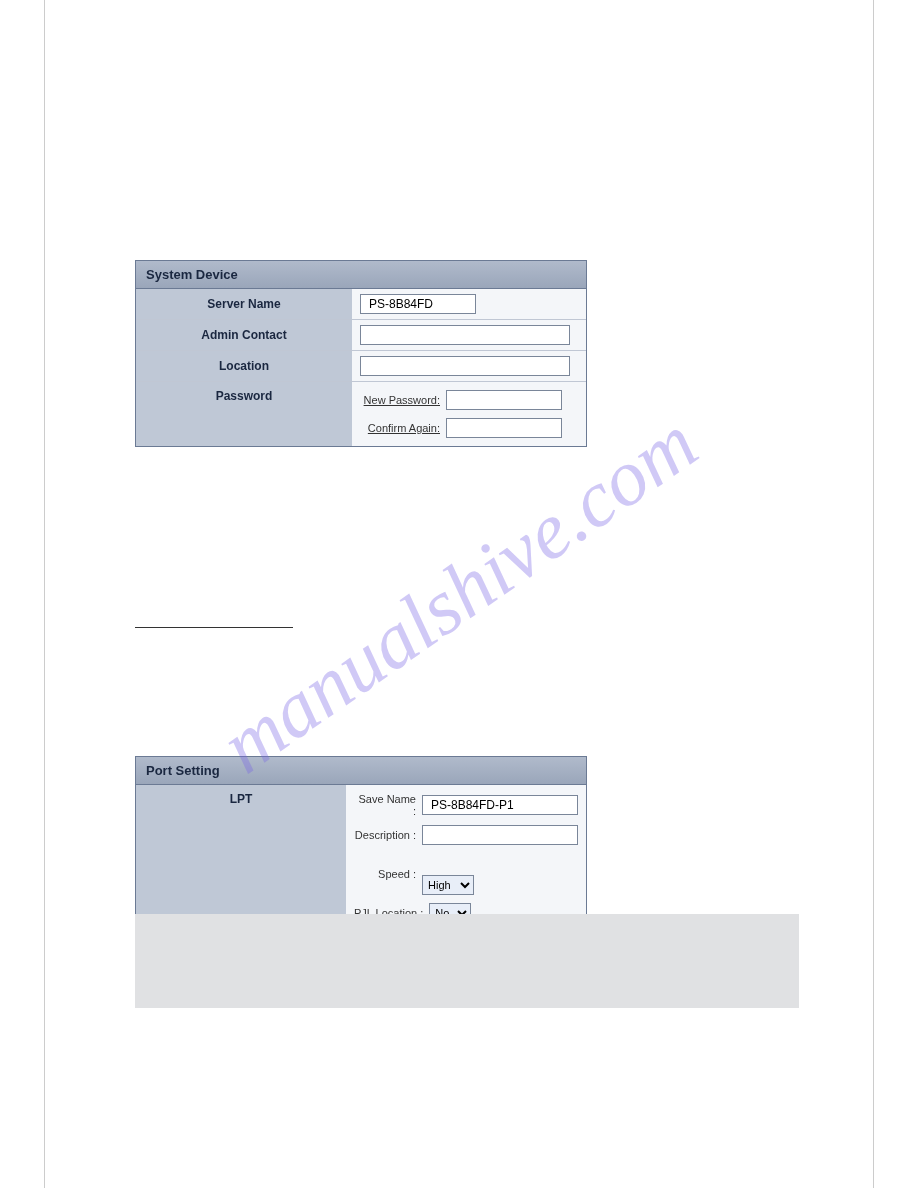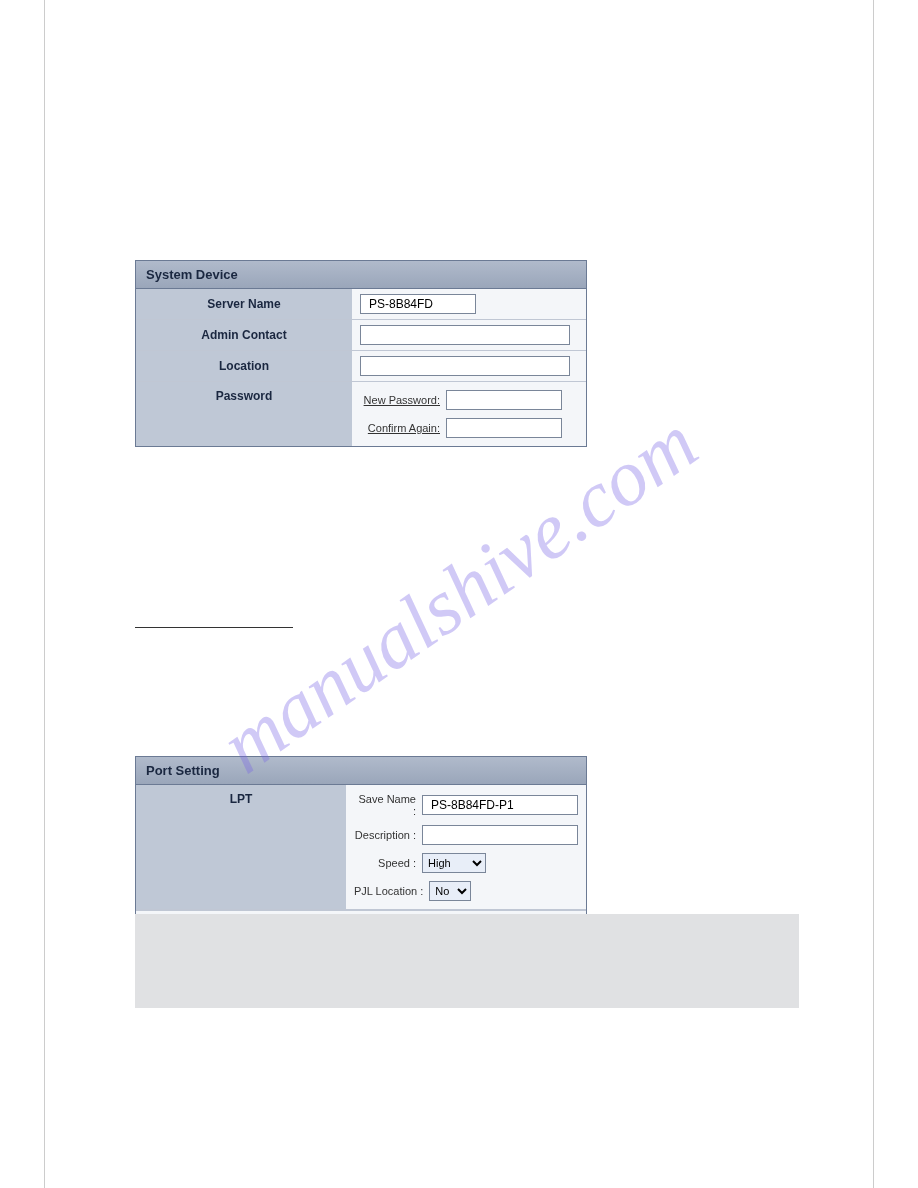--- a/index.html
+++ b/index.html
@@ -113,21 +113,21 @@
     .input-med { width: 116px; }
     .input-port { width: 156px; }
     .input-desc { width: 156px; }
     select {
       border: 1px solid #7a8699;
       background: #e8eef8;
       font-size: 11px;
       height: 20px;
       padding: 1px;
     }
-    .select-speed { width: 64px; }
+    .select-speed { width: 52px; margin-top: 22px; }
     .select-pjl { width: 42px; }
     .btn-row {
       display: flex;
       gap: 22px;
       padding: 8px 18px 10px 18px;
       background: #f4f6f9;
       border-top: 1px solid #c0c7d4;
     }
     .btn {
       background: linear-gradient(#7e92b8, #5a6f98);

